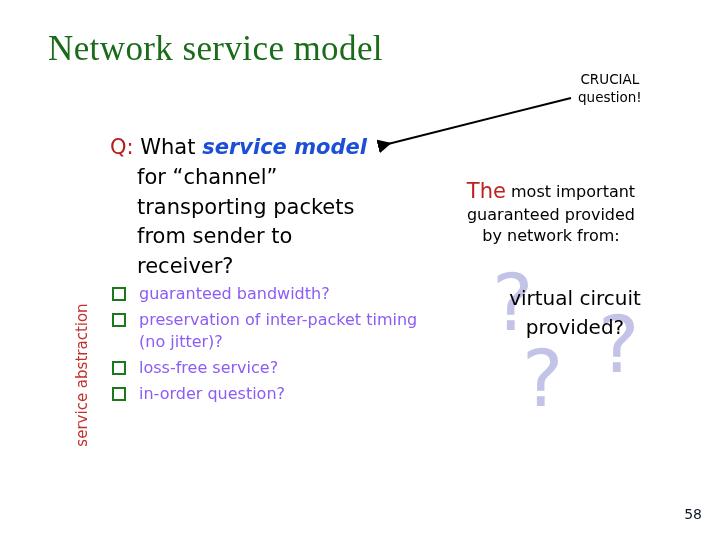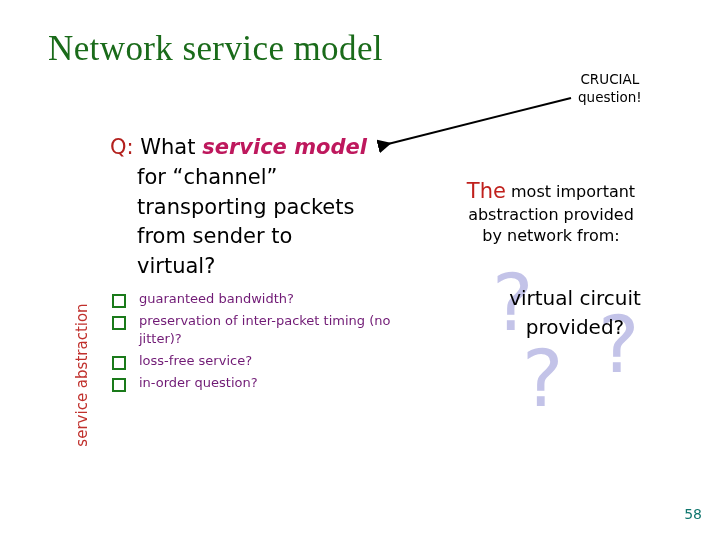--- a/index.html
+++ b/index.html
@@ -59,21 +59,21 @@
     font-family: "DejaVu Sans", sans-serif;
     font-size: 21px;
     line-height: 1.42;
     color: #000000;
   }
   #question-block .qmark {
     color: #b3201d;
     font-weight: normal;
   }
   #question-block .svc-model {
-    color: #be185d;
+    color: #1d4ed8;
     font-style: italic;
     font-weight: bold;
     text-align: right;
   }
   #question-block .q-line {
     white-space: nowrap;
   }
   #question-block .q-indent {
     padding-left: 27px;
   }
@@ -90,26 +90,26 @@
     font-family: "DejaVu Sans", sans-serif;
     font-size: 15px;
     color: #c0302c;
     white-space: nowrap;
   }
 
   
   #bullet-list {
     position: absolute;
     left: 110px;
-    top: 290px;
+    top: 283px;
     width: 320px;
     font-family: "DejaVu Sans", sans-serif;
-    font-size: 13px;
+    font-size: 16px;
     line-height: 1.33;
-    color: #701a75;
+    color: #8b5cf6;
   }
   #bullet-list .bullet-row {
     position: relative;
     padding-left: 29px;
     margin-bottom: 5px;
   }
   #bullet-list .bullet-box {
     position: absolute;
     left: 2px;
     top: 4px;
@@ -175,21 +175,21 @@
     color: #000000;
   }
 
   
   #page-number {
     position: absolute;
     right: 18px;
     bottom: 18px;
     font-family: "DejaVu Sans", sans-serif;
     font-size: 14px;
-    color: #0f766e;
+    color: #0f172a;
   }
 </style>
 </head>
 <body>
 
 <div id="slide">
 
   <div id="slide-title">Network service model</div>
 
   <svg id="crucial-arrow" viewBox="0 0 210 64">
@@ -208,21 +208,21 @@
 
   <div id="question-block">
     <div class="q-line">
       <span class="qmark">Q:</span>
       <span>What</span>
       <span class="svc-model">service model</span>
     </div>
     <div class="q-line q-indent">for “channel”</div>
     <div class="q-line q-indent">transporting packets</div>
     <div class="q-line q-indent">from sender to</div>
-    <div class="q-line q-indent">virtual?</div>
+    <div class="q-line q-indent">receiver?</div>
   </div>
 
   <div id="service-abstraction">service abstraction</div>
 
   <div id="bullet-list">
     <div class="bullet-row">
       <span class="bullet-box"></span>
       <span class="bullet-text">guaranteed bandwidth?</span>
     </div>
     <div class="bullet-row">
@@ -237,21 +237,21 @@
       <span class="bullet-box"></span>
       <span class="bullet-text">in-order question?</span>
     </div>
   </div>
 
   <div id="right-panel">
     <div id="abstraction-caption">
       <div>
         <span class="the-word">The</span><span> most important</span>
       </div>
-      <div>abstraction provided</div>
+      <div>guaranteed provided</div>
       <div>by network from:</div>
     </div>
   </div>
 
   <div id="vc-datagram-wrap">
     <span class="bigq" id="bigq-left">?</span>
     <span class="bigq" id="bigq-right">?</span>
     <span class="bigq" id="bigq-bottom">?</span>
 
     <div id="vc-datagram-text">

